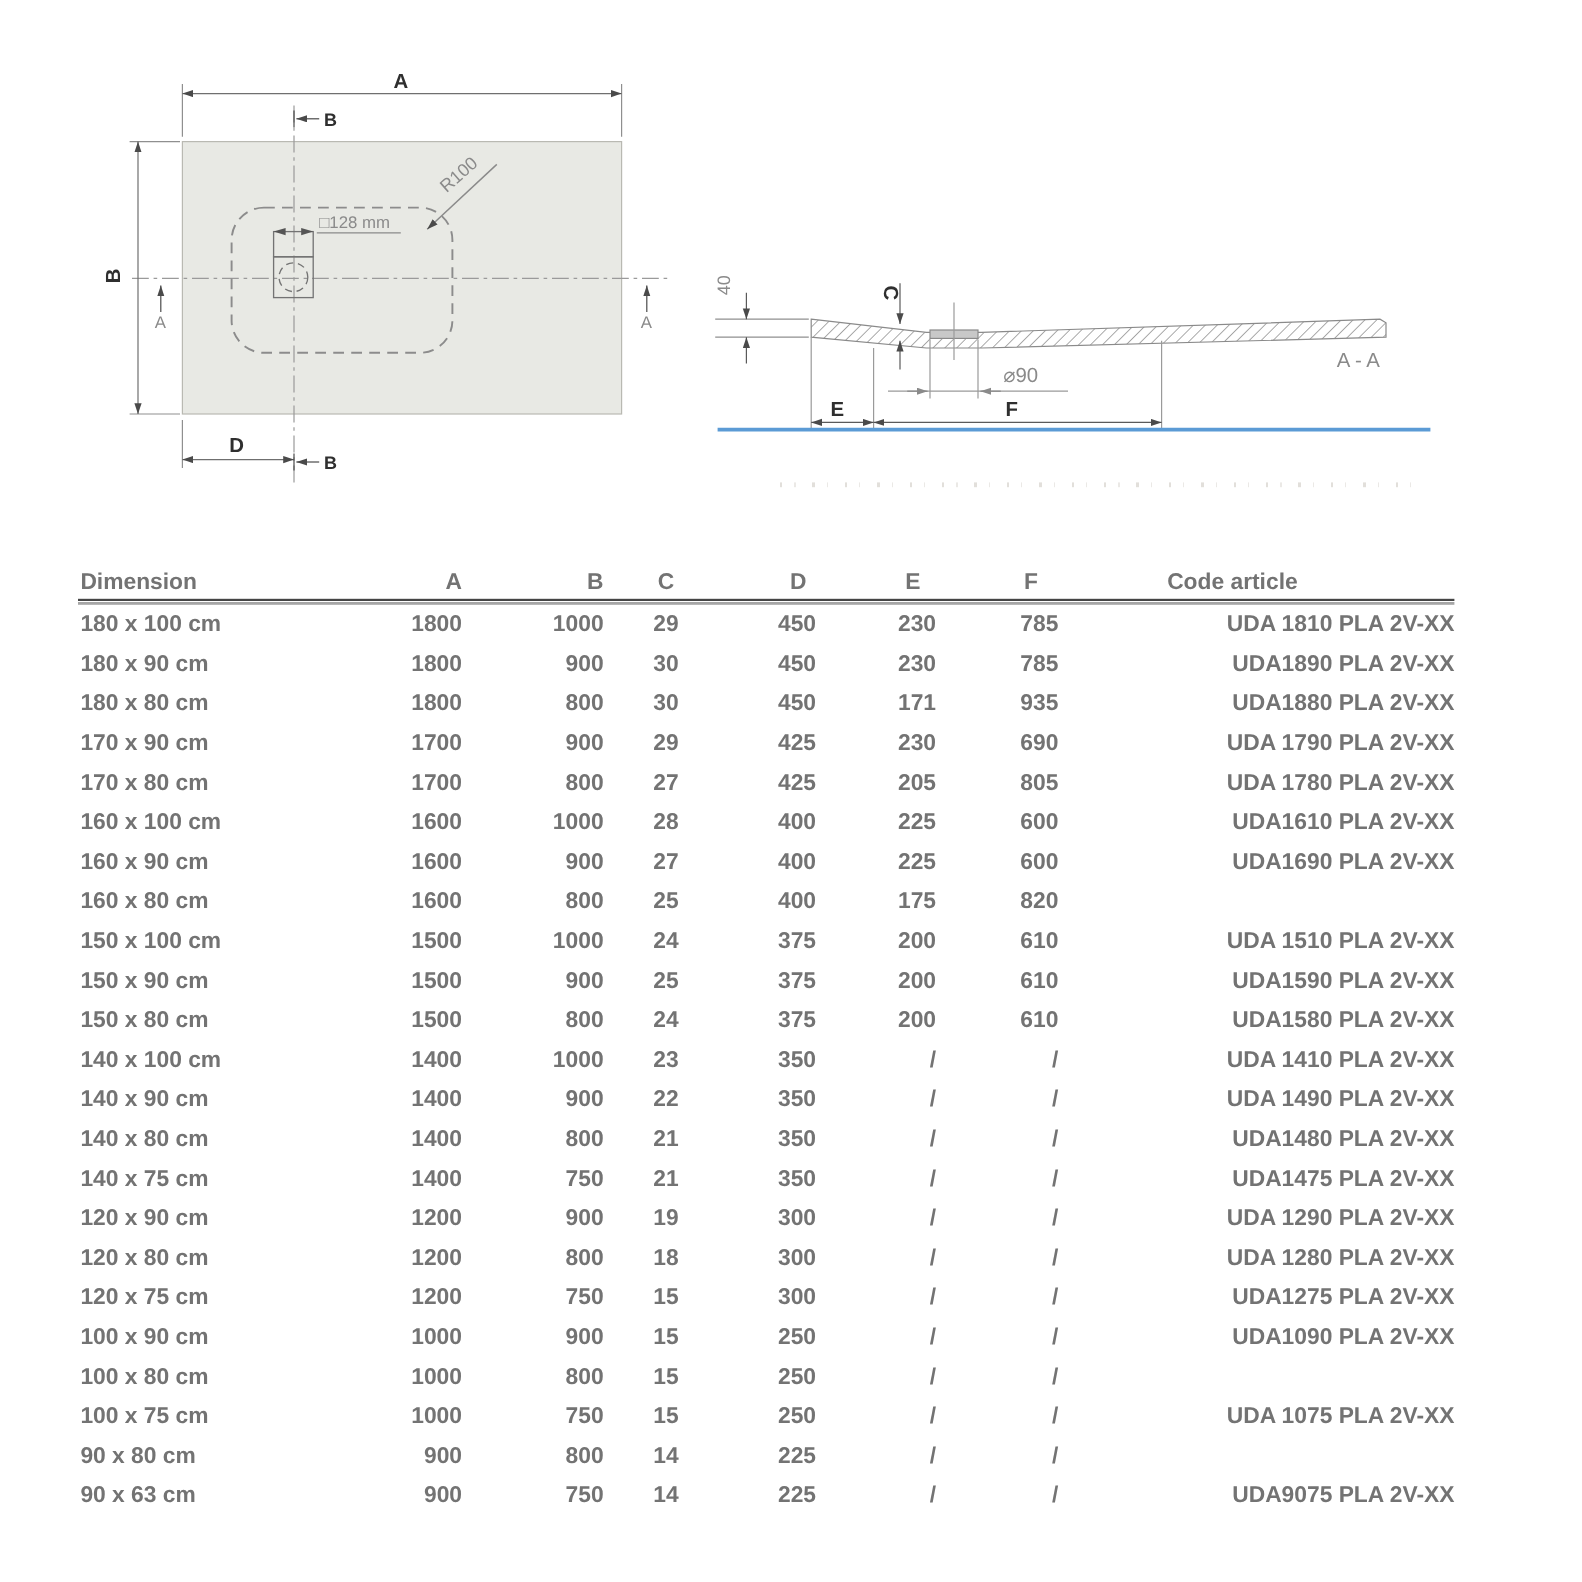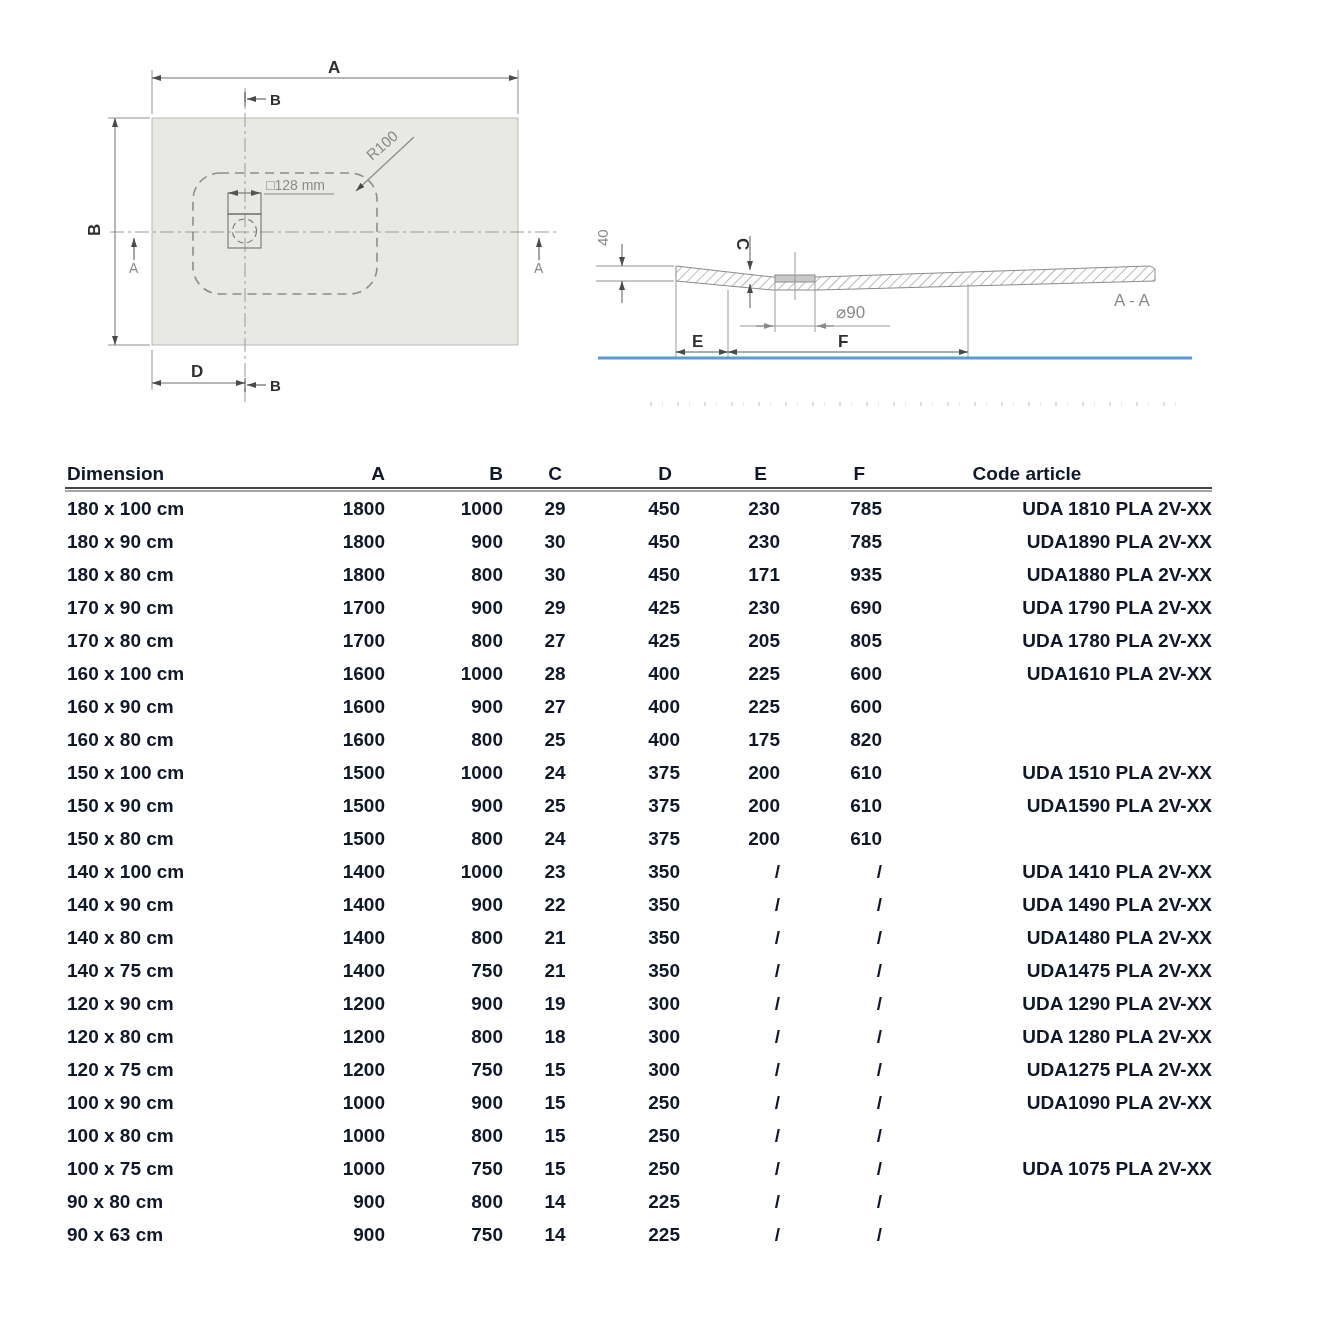--- a/index.html
+++ b/index.html
@@ -8,21 +8,21 @@
   .abs{position:absolute;}
 
   
   #plan-svg{left:60px;top:40px;}
   #section-svg{left:580px;top:180px;}
   .faded-strip{left:650px;top:402px;width:540px;height:4px;opacity:.55;
     background:repeating-linear-gradient(90deg, rgba(150,140,124,.5) 0 2px, transparent 2px 12px,
                rgba(150,140,124,.35) 12px 13px, transparent 13px 27px);}
 
   
-  #spec-table{left:65px;top:459px;width:1147px;color:#0f172a;font-weight:bold;font-size:19px;}
+  #spec-table{left:65px;top:471px;width:1147px;color:#737373;font-weight:bold;font-size:19px;}
   .trow{display:grid;grid-template-columns:250px 70px 118px 104px 73px 100px 102px 1fr;
         align-items:center;height:33px;}
   .thead{height:26px;align-items:end;}
   .rule{height:5px;margin-top:2px;
         background:linear-gradient(#454545 0 2px,#ffffff 2px 3px,#a6a6a6 3px 5px);}
   .c-dim{text-align:left;padding-left:2px;}
   .c-a,.c-b,.c-d,.c-e,.c-f{text-align:right;}
   .c-c{text-align:center;}
   .c-code{text-align:right;padding-left:93px;white-space:nowrap;}
   .h-code{text-align:center;padding-right:40px;padding-left:0;}
@@ -263,20 +263,21 @@
         </div>
 
         <div class="trow">
           <div class="c-dim">160 x 90 cm</div>
           <div class="c-a">1600</div>
           <div class="c-b">900</div>
           <div class="c-c">27</div>
           <div class="c-d">400</div>
           <div class="c-e">225</div>
           <div class="c-f">600</div>
+          <div class="c-code">UDA1690 PLA 2V-XX</div>
         </div>
 
         <div class="trow">
           <div class="c-dim">160 x 80 cm</div>
           <div class="c-a">1600</div>
           <div class="c-b">800</div>
           <div class="c-c">25</div>
           <div class="c-d">400</div>
           <div class="c-e">175</div>
           <div class="c-f">820</div>
@@ -305,20 +306,21 @@
         </div>
 
         <div class="trow">
           <div class="c-dim">150 x 80 cm</div>
           <div class="c-a">1500</div>
           <div class="c-b">800</div>
           <div class="c-c">24</div>
           <div class="c-d">375</div>
           <div class="c-e">200</div>
           <div class="c-f">610</div>
+          <div class="c-code">UDA1580 PLA 2V-XX</div>
         </div>
 
         <div class="trow">
           <div class="c-dim">140 x 100 cm</div>
           <div class="c-a">1400</div>
           <div class="c-b">1000</div>
           <div class="c-c">23</div>
           <div class="c-d">350</div>
           <div class="c-e">/</div>
           <div class="c-f">/</div>
@@ -434,17 +436,18 @@
         </div>
 
         <div class="trow">
           <div class="c-dim">90 x 63 cm</div>
           <div class="c-a">900</div>
           <div class="c-b">750</div>
           <div class="c-c">14</div>
           <div class="c-d">225</div>
           <div class="c-e">/</div>
           <div class="c-f">/</div>
+          <div class="c-code">UDA9075 PLA 2V-XX</div>
         </div>
       </div>
   </div>
 
 </div>
 
 </body></html>

